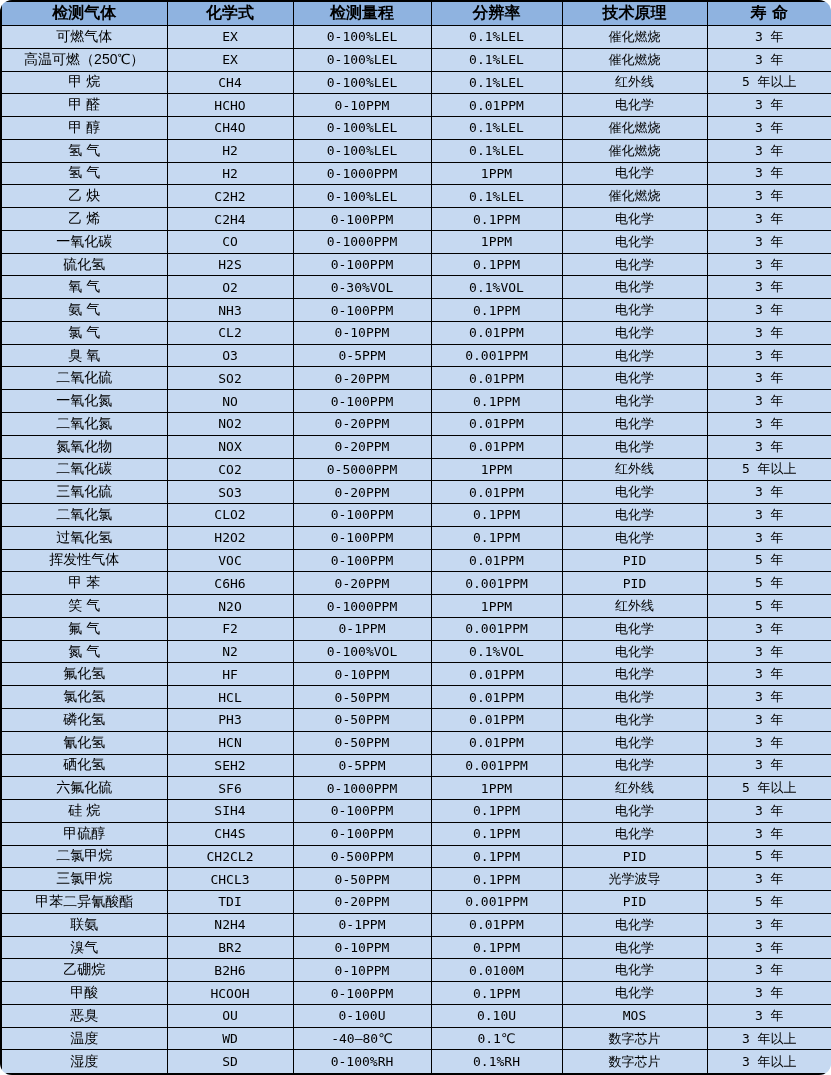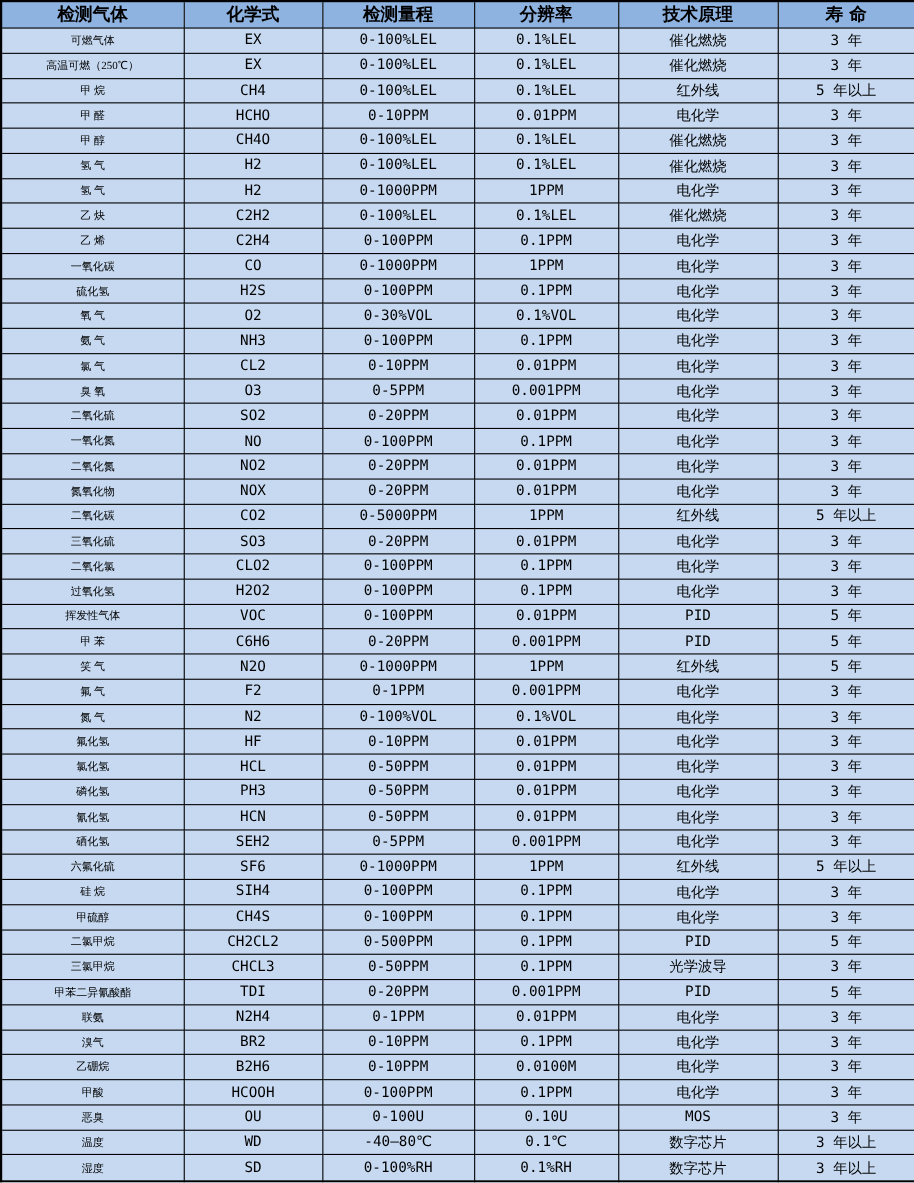--- a/index.html
+++ b/index.html
@@ -4,20 +4,21 @@
 <style>
   html, body {
     margin: 0;
     padding: 0;
     background: #ffffff;
   }
   .page {
     width: 831px;
     height: 1075px;
     overflow: hidden;
+    border-radius: 12px;
   }
   table.spec {
     width: 831px;
     height: 1075px;
     border-collapse: collapse;
     table-layout: fixed;
     border: 2px solid #000000;
     background: #c6d9f1;
   }
   table.spec th,
@@ -37,22 +38,22 @@
     font-size: 16px;
     height: 23px;
   }
   table.spec tbody td {
     background: #c6d9f1;
     font-family: "DejaVu Sans Mono", "DejaVu Sans", sans-serif;
     font-size: 13px;
   }
   
   table.spec tbody td:first-child {
-    font-family: Liberation Serif, serif;
-    font-size: 10px;
+    font-family: Liberation Sans, sans-serif;
+    font-size: 14px;
   }
 </style>
 </head>
 <body>
 
 <div class="page">
   <table class="spec">
     <colgroup>
       <col style="width:166px">
       <col style="width:126px">

